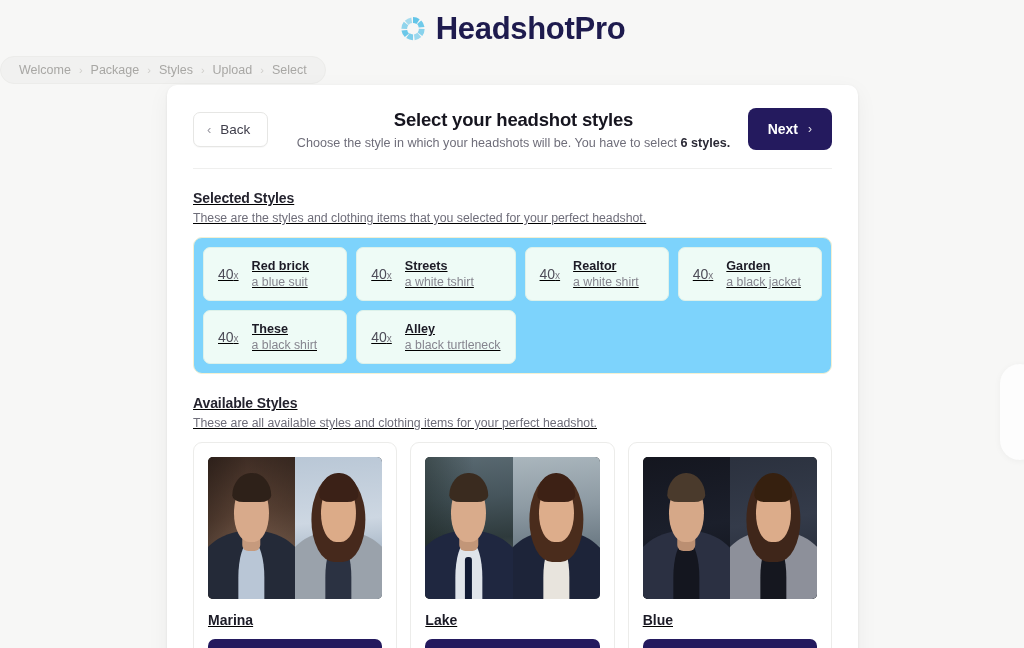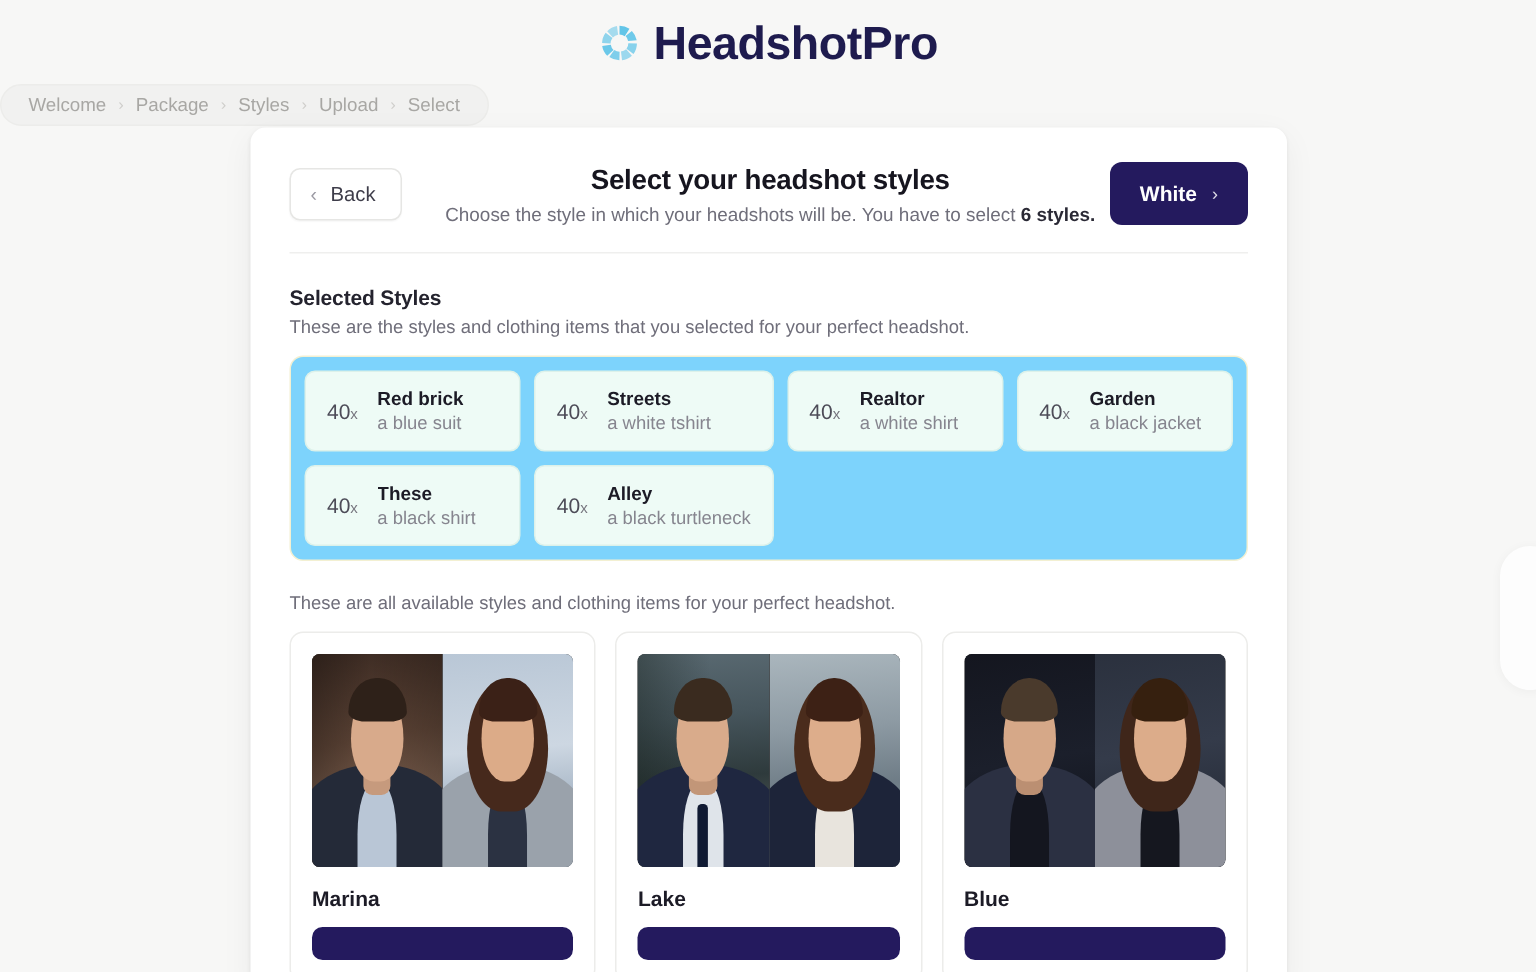--- a/index.html
+++ b/index.html
@@ -120,21 +120,21 @@
     border-radius: 8px;
     padding: 13px 20px;
     font-size: 14px;
     font-weight: bold;
     color: #ffffff;
     cursor: pointer;
   }
   .btn-next .chev { font-weight: normal; font-size: 12px; opacity: .85; }
 
   
-  .sec { margin-top: 21px; }
+  .sec { margin-top: 21px; text-decoration: underline; }
   .sec-title {
     font-size: 14px;
     font-weight: bold;
     color: #24232e;
     letter-spacing: -0.1px;
   }
   .sec-sub {
     margin-top: 5px;
     font-size: 12.3px;
     color: #6f6e7a;
@@ -323,21 +323,21 @@
         <span class="chev">‹</span>
         <span>Back</span>
       </button>
 
       <div class="hdr-mid">
         <div class="hdr-title">Select your headshot styles</div>
         <div class="hdr-sub"><span>Choose the style in which your headshots will be. You have to select </span><b>6 styles.</b></div>
       </div>
 
       <button class="btn-next">
-        <span>White</span>
+        <span>Next</span>
         <span class="chev">›</span>
       </button>
     </div>
 
     <div class="sec">
       <div class="sec-title">Selected Styles</div>
       <div class="sec-sub">These are the styles and clothing items that you selected for your perfect headshot.</div>
 
       <div class="selected-box">
         <div class="pill">
@@ -379,20 +379,21 @@
           <div class="pill-count"><span>40</span><span class="x">x</span></div>
           <div class="pill-txt">
             <div class="pill-name">Alley</div>
             <div class="pill-cloth">a black turtleneck</div>
           </div>
         </div>
       </div>
     </div>
 
     <div class="sec">
+      <div class="sec-title">Available Styles</div>
       <div class="sec-sub">These are all available styles and clothing items for your perfect headshot.</div>
 
       <div class="avail-grid">
 
         <div class="style-card">
           <div class="thumbs">
             <div class="thumb">
               <div class="p-bg" style="background:linear-gradient(170deg,#3b2a22 0%,#5d4436 40%,#7d6150 68%,#4a4340 100%);"></div>
               <div class="p-bg" style="background:linear-gradient(90deg,rgba(0,0,0,.25),transparent 45%,rgba(0,0,0,.2));"></div>
               <div class="p-fig" style="width:100%;height:100%;">

